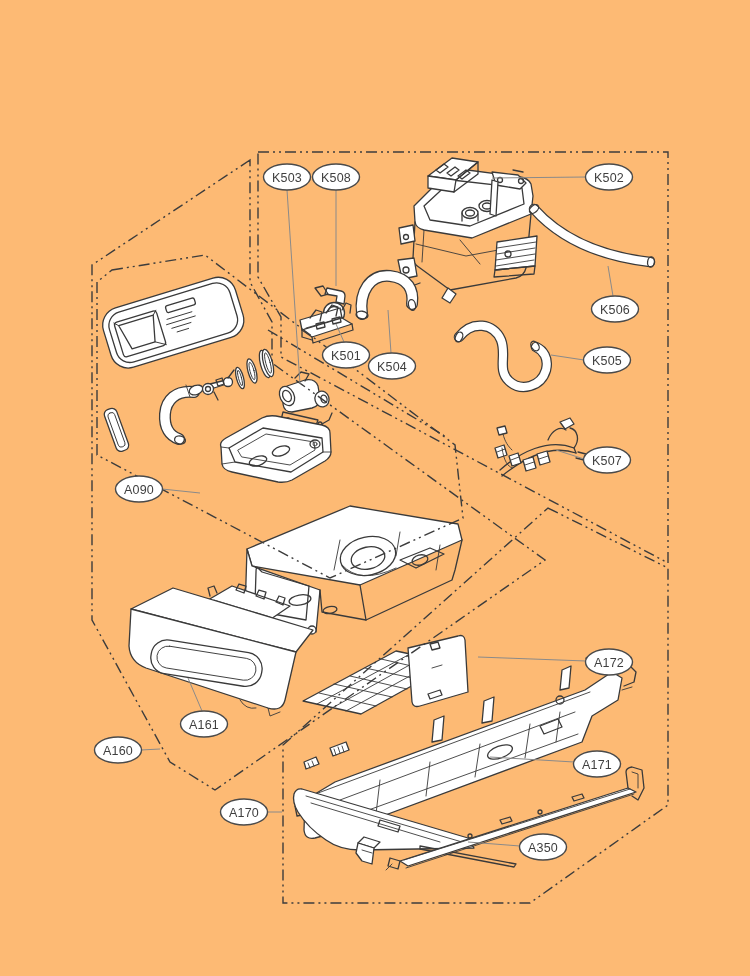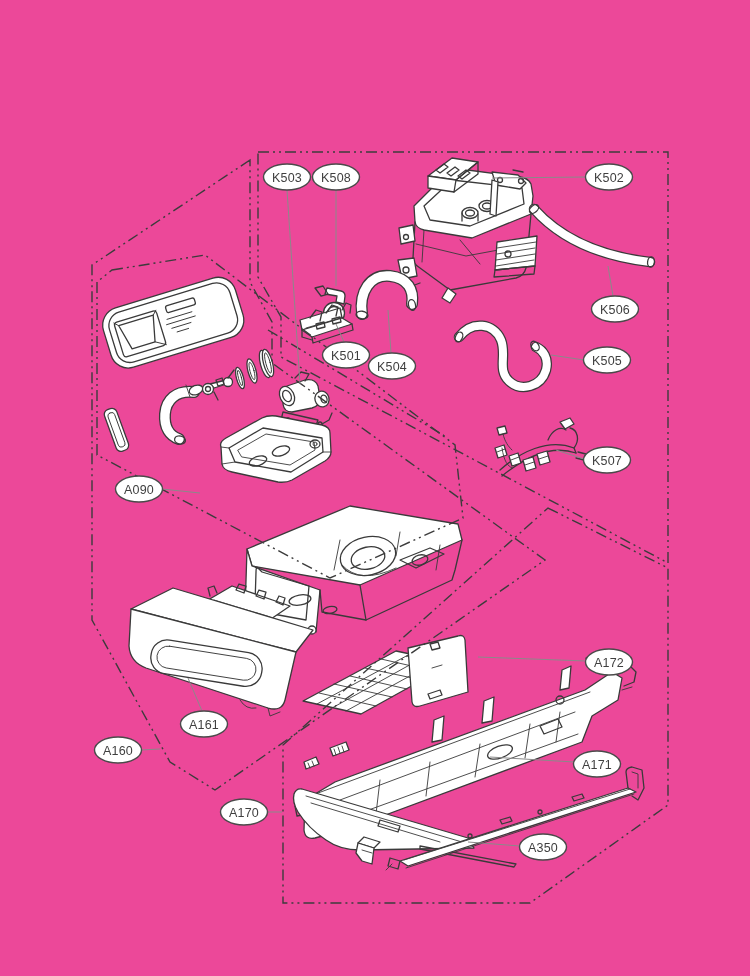--- a/index.html
+++ b/index.html
@@ -1,16 +1,16 @@
 <!DOCTYPE html>
 <html><head>
 <meta charset="utf-8">
 <style>
   html,body{margin:0;padding:0;background:#ffffff;}
-  .stage{position:relative;width:750px;height:976px;background:#ec4899;overflow:hidden;
+  .stage{position:relative;width:750px;height:976px;background:#fdba74;overflow:hidden;
          font-family:"Liberation Sans",sans-serif;}
   svg.diagram{position:absolute;left:0;top:0;}
   
   .ln{fill:none;stroke:#3a3a3a;stroke-width:1.3;stroke-linejoin:round;stroke-linecap:round;}
   .fw{fill:#ffffff;}
   .thin{stroke-width:0.9;}
   .tube-o{fill:none;stroke:#3a3a3a;stroke-width:12;stroke-linecap:round;}
   .tube-i{fill:none;stroke:#ffffff;stroke-width:9.4;stroke-linecap:round;}
   .tube-o2{fill:none;stroke:#3a3a3a;stroke-width:10.5;stroke-linecap:round;}
   .tube-i2{fill:none;stroke:#ffffff;stroke-width:8;stroke-linecap:round;}

